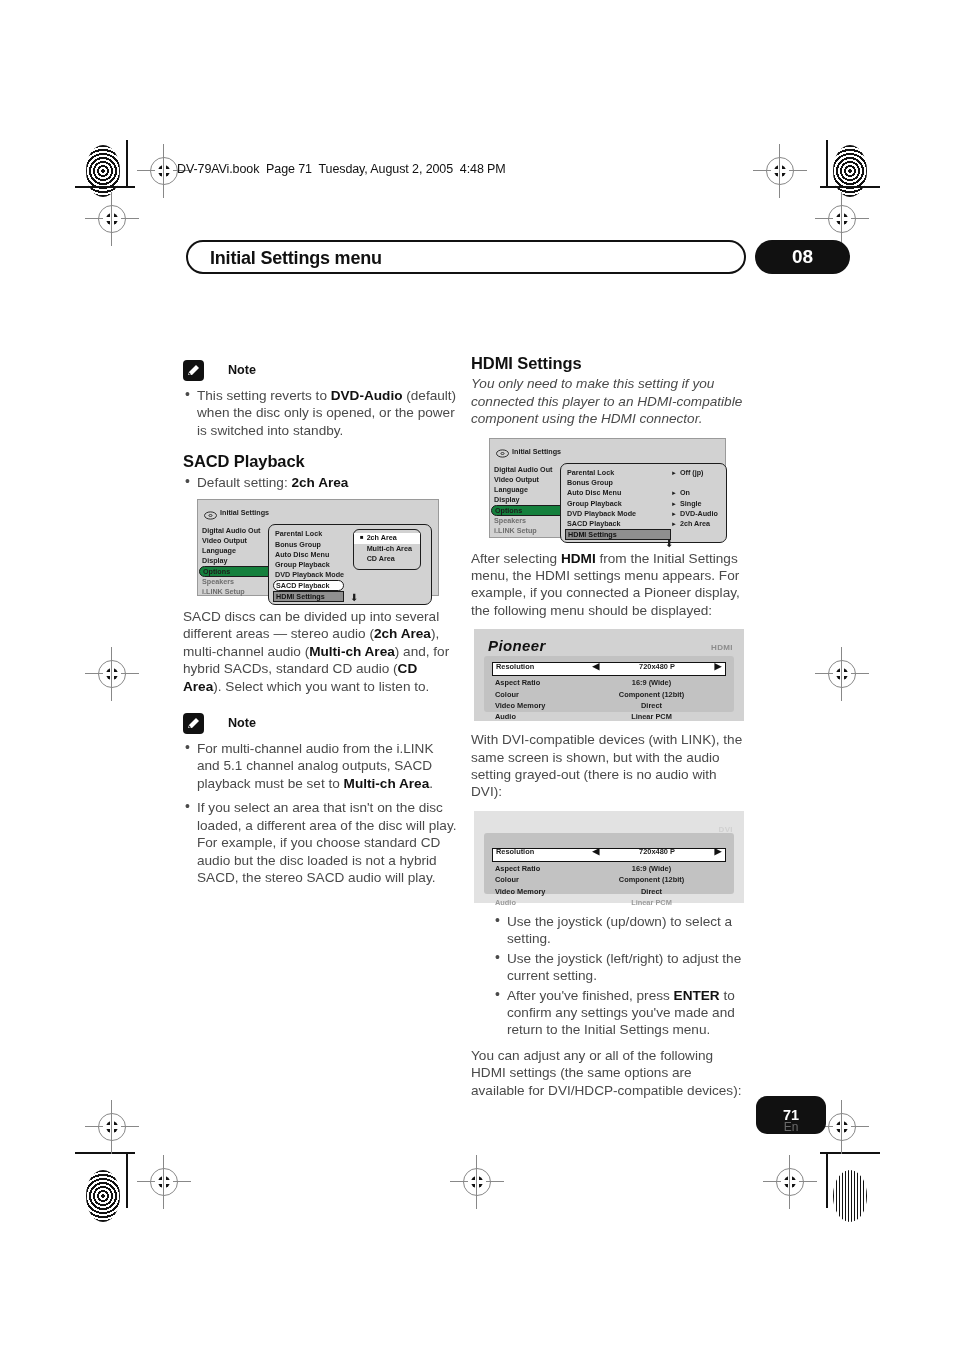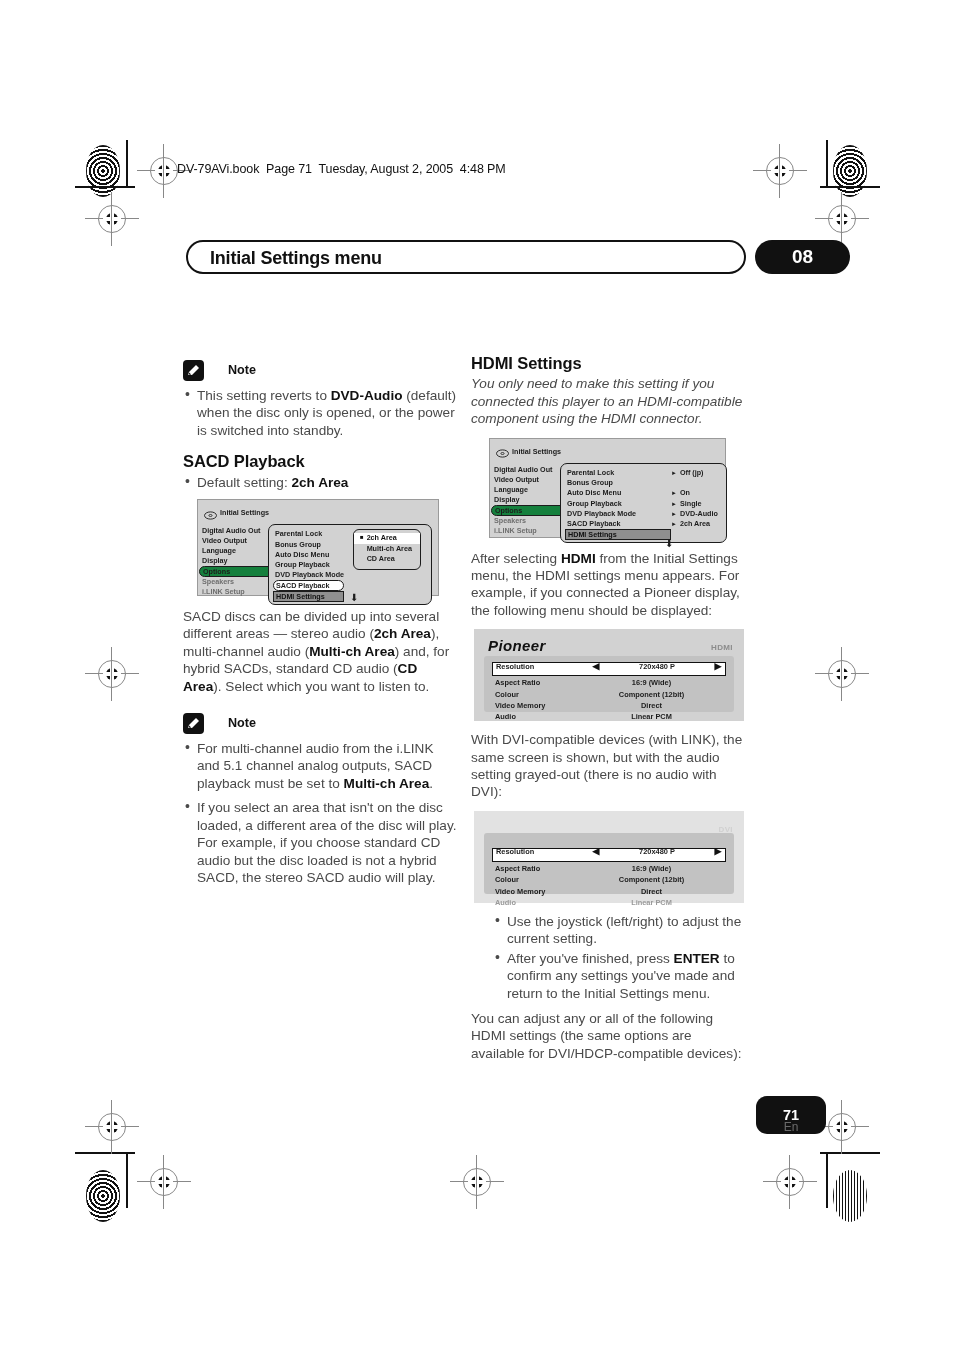--- a/index.html
+++ b/index.html
@@ -651,20 +651,21 @@
       </div>
       <div class="hdmi-row greyed">
         <span class="lbl">Audio</span>
         <span class="val">Linear PCM</span>
         <span class="ar"></span>
       </div>
     </div>
   </div>
 
   <ul class="bullets indented">
+    <li><span>Use the joystick (up/down) to select a setting.</span></li>
     <li><span>Use the joystick (left/right) to adjust the current setting.</span></li>
     <li><span>After you've finished, press </span><b>ENTER</b><span> to confirm any settings you've made and return to the Initial Settings menu.</span></li>
   </ul>
 
   <p style="margin-top:8px;">You can adjust any or all of the following HDMI settings (the same options are available for DVI/HDCP-compatible devices):</p>
 
 </div>
 
 <div class="page-pill">71</div>
 <div class="page-lang">En</div>

